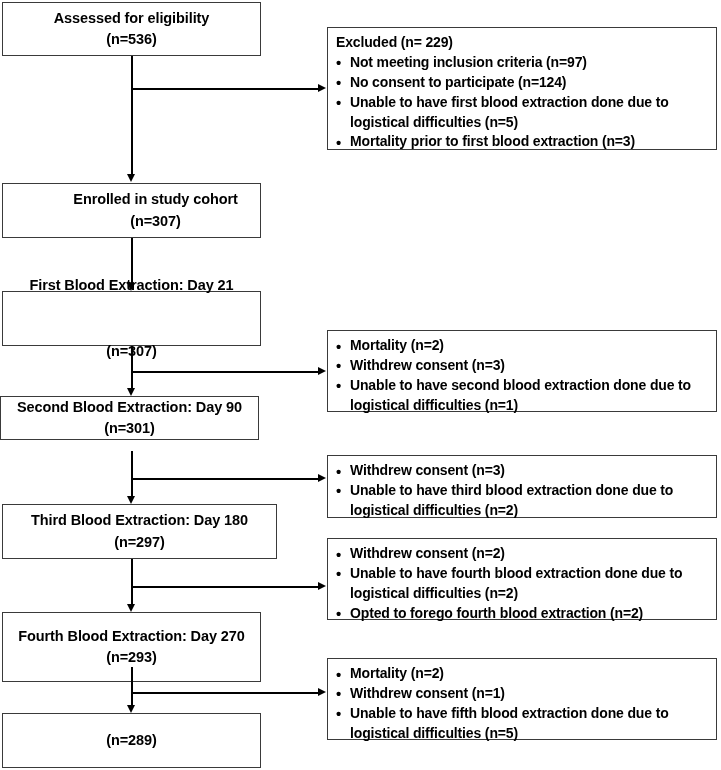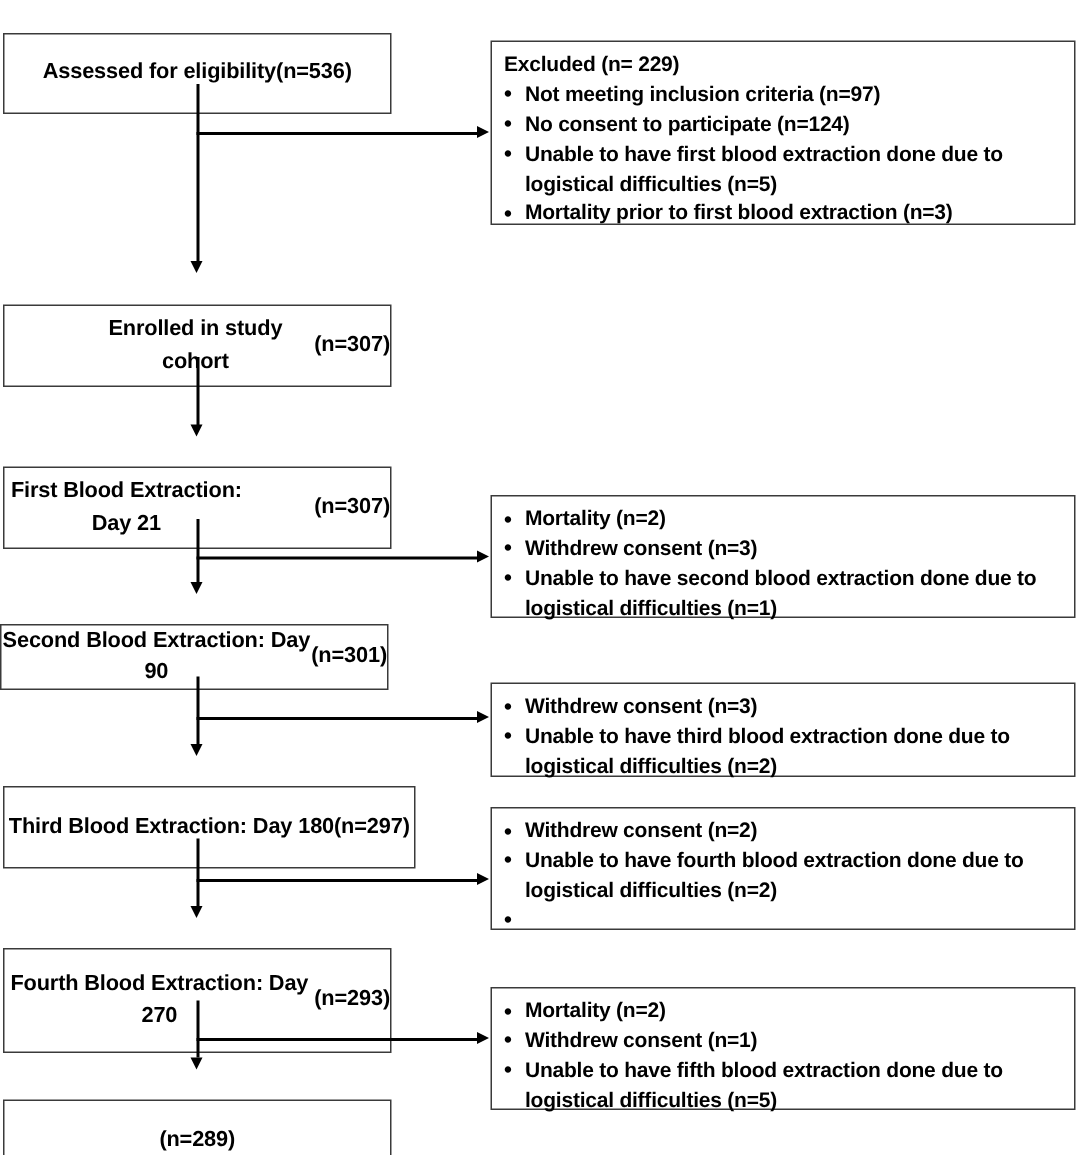--- a/index.html
+++ b/index.html
@@ -19,29 +19,28 @@
     overflow: hidden;
   }
   .node {
     position: absolute;
     box-sizing: border-box;
     border: 1.5px solid #3a3a3a;
     background: #ffffff;
   }
   .main-node {
     display: flex;
-    flex-direction: row;
+    flex-direction: column;
     align-items: center;
     justify-content: center;
     text-align: center;
     font-size: 14.5px;
     line-height: 1.45;
     font-weight: 600;
     letter-spacing: -0.1px;
-    margin-top: 20px;
   }
   .main-node .node-title { display: block; }
   .main-node .node-count { display: block; }
   .side-node {
     padding: 5px 7px 17px 7px;
     font-size: 14px;
     line-height: 1.42;
     font-weight: 600;
     letter-spacing: -0.15px;
   }
@@ -155,21 +154,21 @@
     <ul class="side-list">
       <li><span class="bullet">•</span><span>Withdrew consent (n=3)</span></li>
       <li><span class="bullet">•</span><span>Unable to have third blood extraction done due to logistical difficulties (n=2)</span></li>
     </ul>
   </div>
 
   <div class="node side-node" style="left:327px; top:538px; width:390px; height:82px;">
     <ul class="side-list">
       <li><span class="bullet">•</span><span>Withdrew consent (n=2)</span></li>
       <li><span class="bullet">•</span><span>Unable to have fourth blood extraction done due to logistical difficulties (n=2)</span></li>
-      <li><span class="bullet">•</span></li>
+      <li><span class="bullet">•</span><span>Opted to forego fourth blood extraction (n=2)</span></li>
     </ul>
   </div>
 
   <div class="node side-node" style="left:327px; top:658px; width:390px; height:82px;">
     <ul class="side-list">
       <li><span class="bullet">•</span><span>Mortality (n=2)</span></li>
       <li><span class="bullet">•</span><span>Withdrew consent (n=1)</span></li>
       <li><span class="bullet">•</span><span>Unable to have fifth blood extraction done due to logistical difficulties (n=5)</span></li>
     </ul>
   </div>

